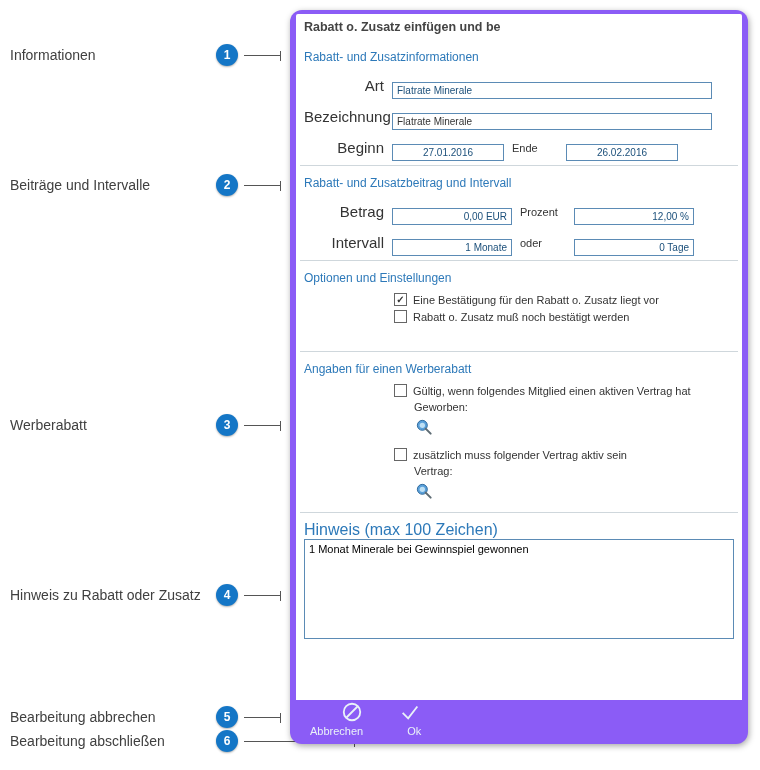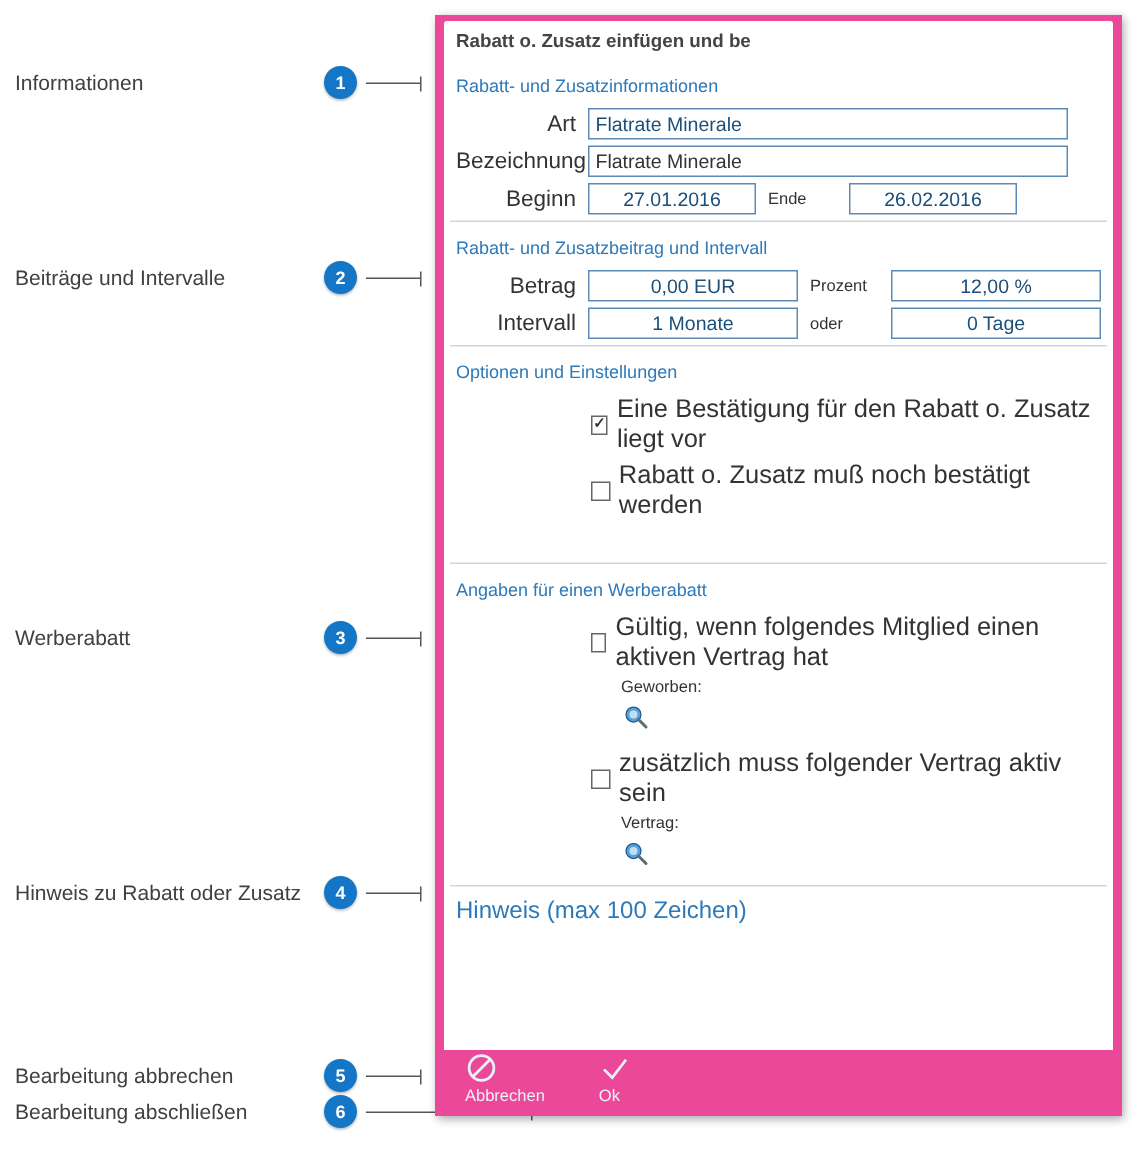--- a/index.html
+++ b/index.html
@@ -6,47 +6,47 @@
   body { background: #fff; font-size: 12px; color: #333; }
   .canvas { position: relative; width: 760px; height: 770px; }
   
   .anno { position: absolute; display: flex; align-items: center; gap: 6px; }
   .anno .label { text-align: left; width: 200px; font-size: 14px; color: #404040; }
   .anno .bubble { width: 22px; height: 22px; border-radius: 11px; background: #1476c6; color:#fff; font-size: 12px; font-weight: bold; display:flex; align-items:center; justify-content:center; box-shadow: 0 1px 2px rgba(0,0,0,.3); }
   .anno .tick { width: 36px; height: 0; border-top: 1px solid #555; position: relative; }
   .anno .tick::after { content:""; position:absolute; right:-1px; top:-5px; width:0; height:10px; border-left:1px solid #555; }
 
   
-  .dialog { position:absolute; left: 290px; top: 10px; width: 458px; height: 734px; background: #ec4899; border-radius: 0; box-shadow: 1px 2px 6px rgba(0,0,0,.35); }
+  .dialog { position:absolute; left: 290px; top: 10px; width: 458px; height: 734px; background: #8b5cf6; border-radius: 12px; box-shadow: 1px 2px 6px rgba(0,0,0,.35); }
   .titlebar { height: 26px; background: #fff; margin: 4px 6px 0 6px; border-radius: 2px 2px 0 0; display:flex; align-items:center; padding: 0 8px; }
   .titlebar .title { font-weight: bold; font-size: 12.5px; color: #444; }
   .titlebar-gap { position:absolute; right: 8px; top: 4px; width: 26px; height: 26px; }
   .titlebar-gap svg { width:26px; height:26px; }
   .content { background:#fff; margin: 0 6px 4px 6px; height: 660px; padding: 6px 8px 8px 8px; overflow: hidden; }
   .section-head { color: #2d79b9; font-size: 12px; padding: 4px 0 4px 0; }
   .divider { height:1px; background:#cfd7dc; margin: 4px -4px 6px -4px; }
   .row { display:flex; align-items:center; margin: 4px 0; gap: 8px; }
   .row .lbl { width: 80px; font-size: 15px; color:#333;text-align:right; }
   .row .lbl2 { width: 46px; font-size: 11px; color:#333; text-align:left; }
-  .inp { border:1px solid #5b8bb5; background:#fff; padding: 2px 4px; font-size: 13px; color:#1b4f7a; }
+  .inp { border:1px solid #5b8bb5; background:#fff; padding: 2px 4px; font-size: 10px; color:#1b4f7a;margin-top:10px; }
   .inp.typecell { width: 320px; }
   .inp.date { width: 112px; text-align:center; }
-  .inp.num { width: 140px; text-align:center; }
+  .inp.num { width: 120px; text-align:right; }
   .readonly { color:#1b4f7a; }
   .opt-indent { padding-left: 90px; }
-  .cb-row { display:flex; align-items:center; gap:6px; margin: 4px 0; font-size: 17px; }
+  .cb-row { display:flex; align-items:center; gap:6px; margin: 4px 0; font-size: 11px; }
   .cb-row .cb { width:13px; height:13px; border:1px solid #666; display:inline-flex; align-items:center; justify-content:center; font-size:10px; line-height:10px; }
   .cb.checked::after { content:"✓"; font-weight:bold; }
   .sublabel { padding-left: 110px; font-size: 11px; margin: 4px 0; }
   .lookup { margin-left: 110px; margin-top:4px; margin-bottom:8px; }
   .lookup svg { width:20px; height:20px; }
   .hint-box { border:1px solid #5b8bb5; height: 100px; width: 100%; padding: 3px 4px; font-size: 11px; resize:none; }
   .section-hinweis-head { color:#2d79b9; font-size:16px; margin-top: 8px; }
   .footer { position:absolute; left:0; right:0; bottom:0; height:50px; display:flex; align-items:center; gap: 36px; padding: 0 20px; }
-  .fbtn { display:flex; flex-direction:column; align-items:flex-start; color:#e9f2f8; font-size:11px; gap:2px; cursor:pointer; }
+  .fbtn { display:flex; flex-direction:column; align-items:flex-end; color:#e9f2f8; font-size:11px; gap:2px; cursor:pointer; }
   .fbtn svg { width:22px; height:22px; stroke:#e9f2f8; fill:none; stroke-width:2; }
 </style>
 </head>
 <body>
 
 <div class="canvas">
 
   <div class="anno" style="top:44px; left:10px;">
     <div class="label">Informationen</div>
     <div class="bubble">1</div>
@@ -165,20 +165,21 @@
         <svg viewBox="0 0 24 24">
             <circle cx="10" cy="10" r="6" fill="#5aa0da" stroke="#1d5a8f" stroke-width="1"></circle>
             <circle cx="10" cy="10" r="3.2" fill="#bfe0f4"></circle>
             <line x1="14" y1="14" x2="20" y2="20" stroke="#5d6b73" stroke-width="2.4" stroke-linecap="round"></line>
           </svg>
       </div>
       <div class="divider"></div>
 
       
       <div class="section-hinweis-head">Hinweis (max 100 Zeichen)</div>
+      <textarea class="hint-box" style="">1 Monat Minerale bei Gewinnspiel gewonnen</textarea>
 
     </div>
 
     <div class="footer">
       <div class="fbtn">
         <svg viewBox="0 0 24 24">
             <circle cx="12" cy="12" r="9"></circle>
             <line x1="6" y1="18" x2="18" y2="6"></line>
           </svg>
         <span>Abbrechen</span>

